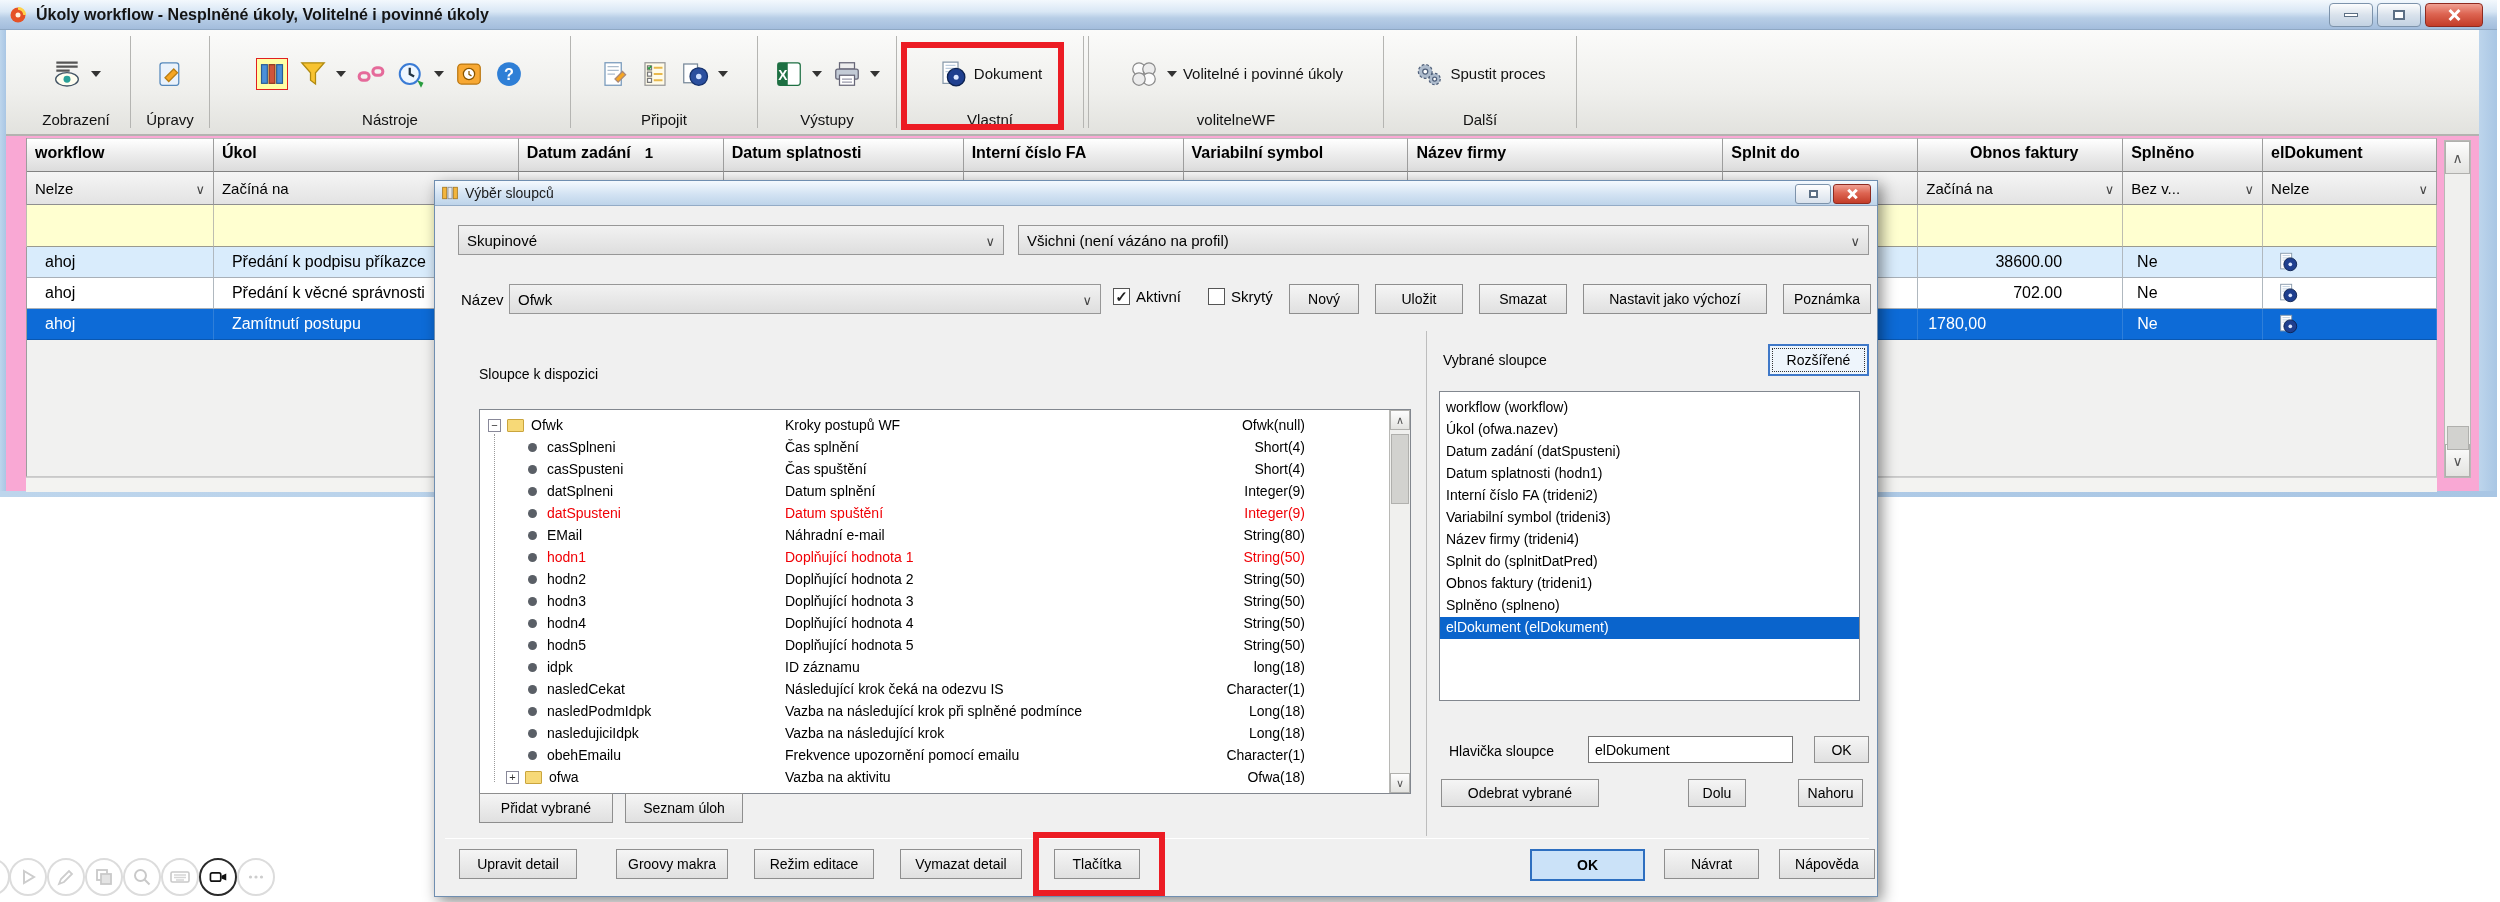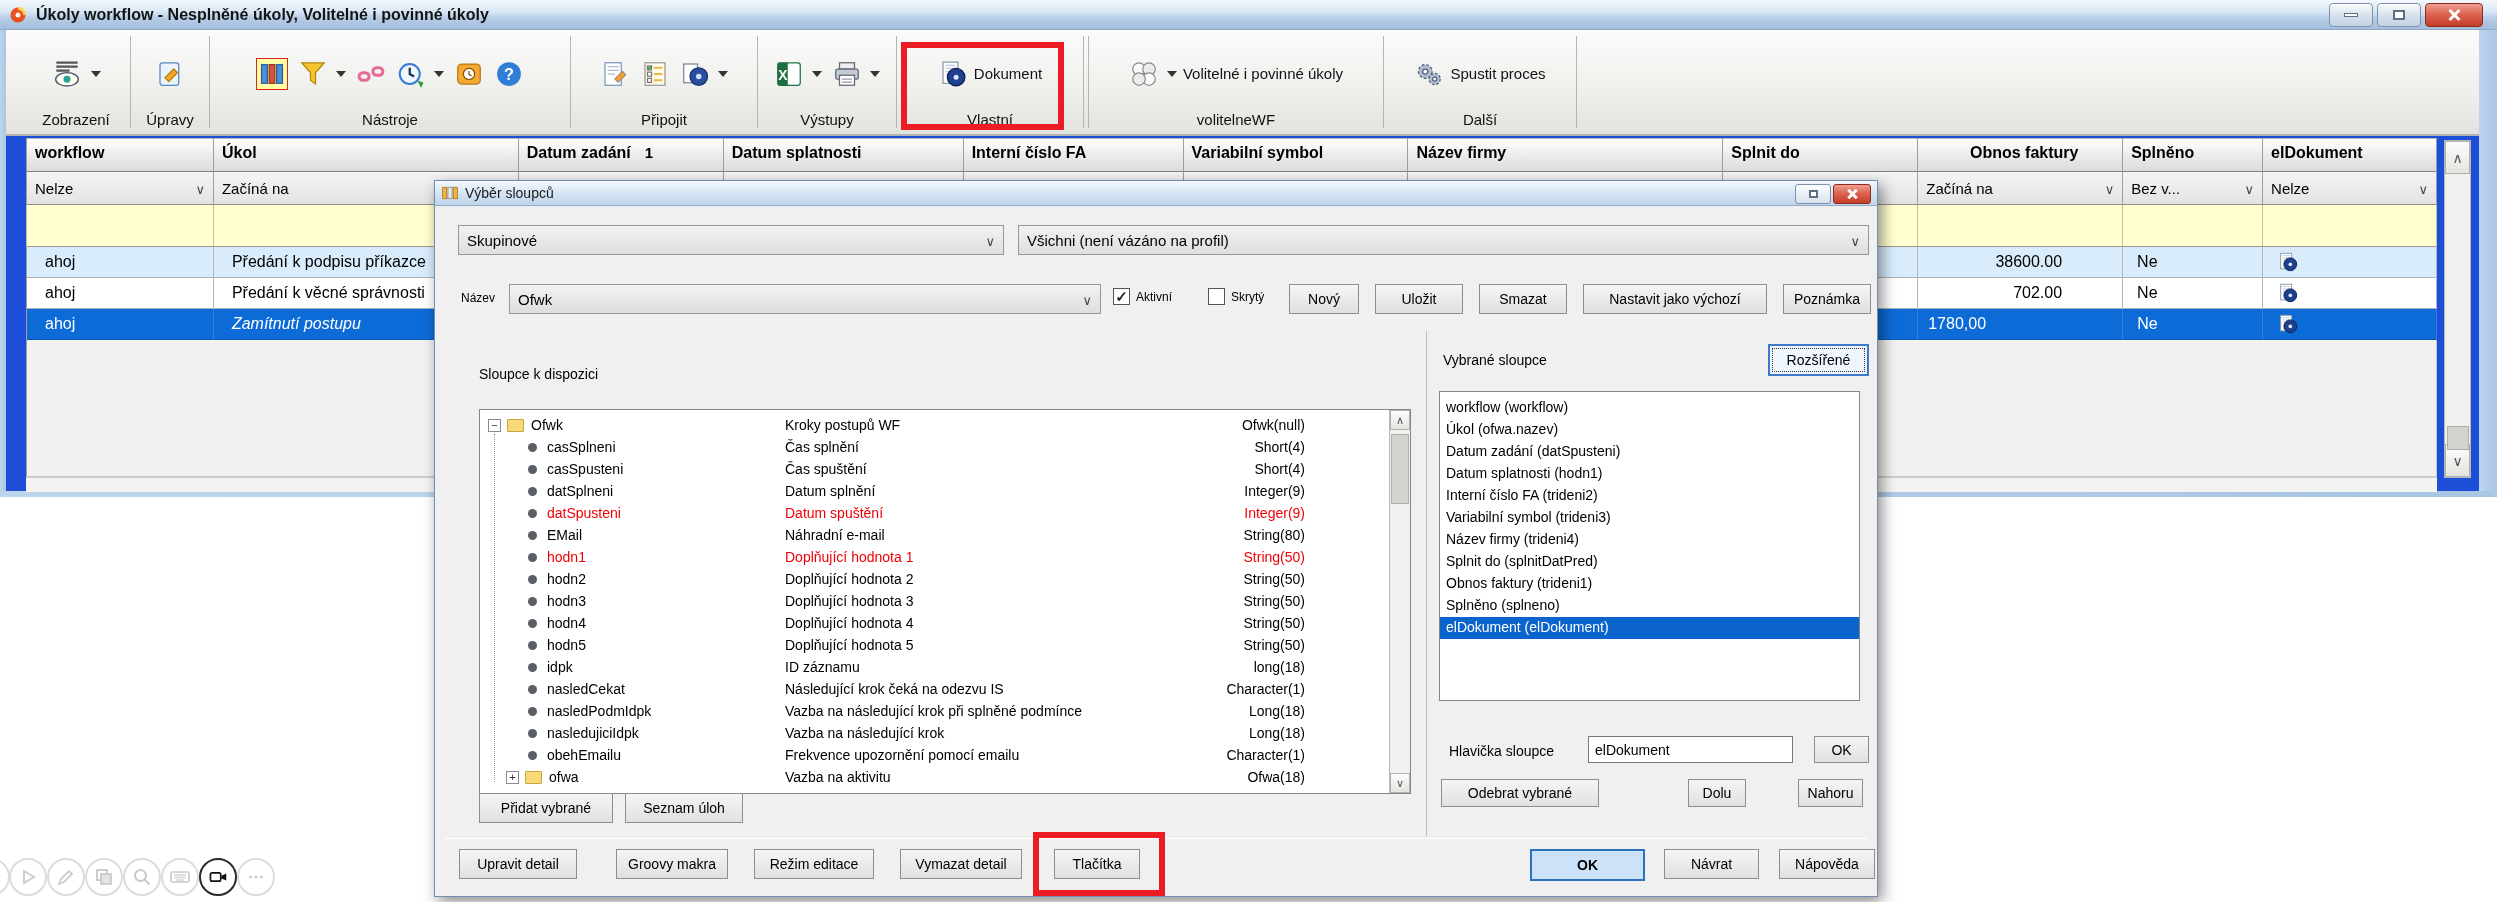--- a/index.html
+++ b/index.html
@@ -72,21 +72,21 @@
   .g-dx{position:relative;width:12px;height:12px;}
   .g-dx::before,.g-dx::after{content:"";position:absolute;left:5px;top:0;width:3px;height:12px;background:#fff;}
   .g-dx::before{transform:rotate(45deg);} .g-dx::after{transform:rotate(-45deg);}
 
   .combo{background:linear-gradient(180deg,#f2f2f2,#dedede);border:1px solid #979797;display:flex;
     align-items:center;justify-content:space-between;padding:0 8px;font-size:15px;color:#000;}
   .btn{background:linear-gradient(180deg,#f5f5f5,#e0e0e0);border:1px solid #8e8e8e;display:flex;align-items:center;
     justify-content:center;font-size:14px;color:#000;white-space:nowrap;}
   .btn.default{background:#cbe2f8;border:2px solid #2e6fc0;font-weight:bold;}
   .btn.focus{background:#eef5fc;border:2px solid #3f78c8;outline:1px dotted #333;outline-offset:-5px;}
-  .dlabel{font-size:12px;color:#000;white-space:nowrap;}
+  .dlabel{font-size:15px;color:#000;white-space:nowrap;}
   .cb{width:17px;height:17px;background:#fff;border:1px solid #555;display:inline-flex;align-items:center;justify-content:center;}
   .cb.checked::after{content:"\2713";font-size:15px;font-weight:bold;color:#222;}
   .cbwrap{display:flex;align-items:center;gap:6px;position:absolute;}
   .vline{background:#bdbdbd;width:1px;}
   .hline{background:#c6c6c6;height:1px;border-bottom:1px solid #fff;}
   .inputbox{background:#fff;border:1px solid #767676;font-size:14px;padding:0 6px;color:#000;}
 
   
   .treebox{background:#fff;border:1px solid #82878f;overflow:hidden;position:relative;padding-top:4px;}
   .tree{position:relative;}
@@ -117,21 +117,21 @@
   
   .cap{width:38px;height:38px;border-radius:50%;border:2px solid #dcdcdc;background:#fff;
     display:flex;align-items:center;justify-content:center;}
   .cap.dark{border-color:#2a2a2a;}
 </style>
 </head>
 <body>
 
 <div id="stage">
 
-  <div class="abs" style="left:0;top:0;width:2497px;height:497px;background:#1d4ed8;">
+  <div class="abs" style="left:0;top:0;width:2497px;height:497px;background:#f9a8d4;">
 
     <div class="titlebar abs" style="left:0;top:0;width:2497px;height:30px;">
       <span style="display:flex;">
         <svg width="20" height="20" viewBox="0 0 24 24">
             <circle cx="12" cy="12" r="9" fill="#e55226"></circle>
             <path d="M12 4a8 8 0 0 1 8 8" stroke="#ffd24a" stroke-width="3.4" fill="none"></path>
             <circle cx="12" cy="12" r="3" fill="#fff3e0"></circle>
           </svg>
       </span>
       <span class="wtitle">Úkoly workflow - Nesplněné úkoly, Volitelné i povinné úkoly</span>
@@ -448,21 +448,21 @@
             <svg width="22" height="22" viewBox="0 0 24 24">
               <rect x="4" y="2.5" width="12" height="17" fill="#fff" stroke="#8899aa"></rect>
               <path d="M6 5h8M6 7.5h8M6 10h8" stroke="#bbccdd"></path>
               <circle cx="14.5" cy="14.5" r="7" fill="#1f3f8f" stroke="#0c2250"></circle>
               <circle cx="14.5" cy="14.5" r="2" fill="#dde8ff"></circle>
             </svg>
           </div>
       </div>
       <div class="drow sel" style="height:31px;border-left:1px solid #9d9d9d;">
         <div class="dcell" style="width:187px;">ahoj</div>
-        <div class="dcell" style="width:305px;font-style:italic;">Zamítnutí postupu</div>
+        <div class="dcell" style="width:305px;">Zamítnutí postupu</div>
         <div class="dcell" style="width:205px;"></div>
           <div class="dcell" style="width:240px;"></div>
         <div class="dcell" style="width:220px;"></div>
           <div class="dcell" style="width:225px;"></div>
         <div class="dcell" style="width:315px;"></div>
           <div class="dcell" style="width:195px;"></div>
         <div class="dcell numleft" style="width:205px;">1780,00</div>
         <div class="dcell" style="width:140px;padding-left:14px;">Ne</div>
         <div class="dcell" style="width:174px;padding-left:14px;">
             <svg width="22" height="22" viewBox="0 0 24 24">

